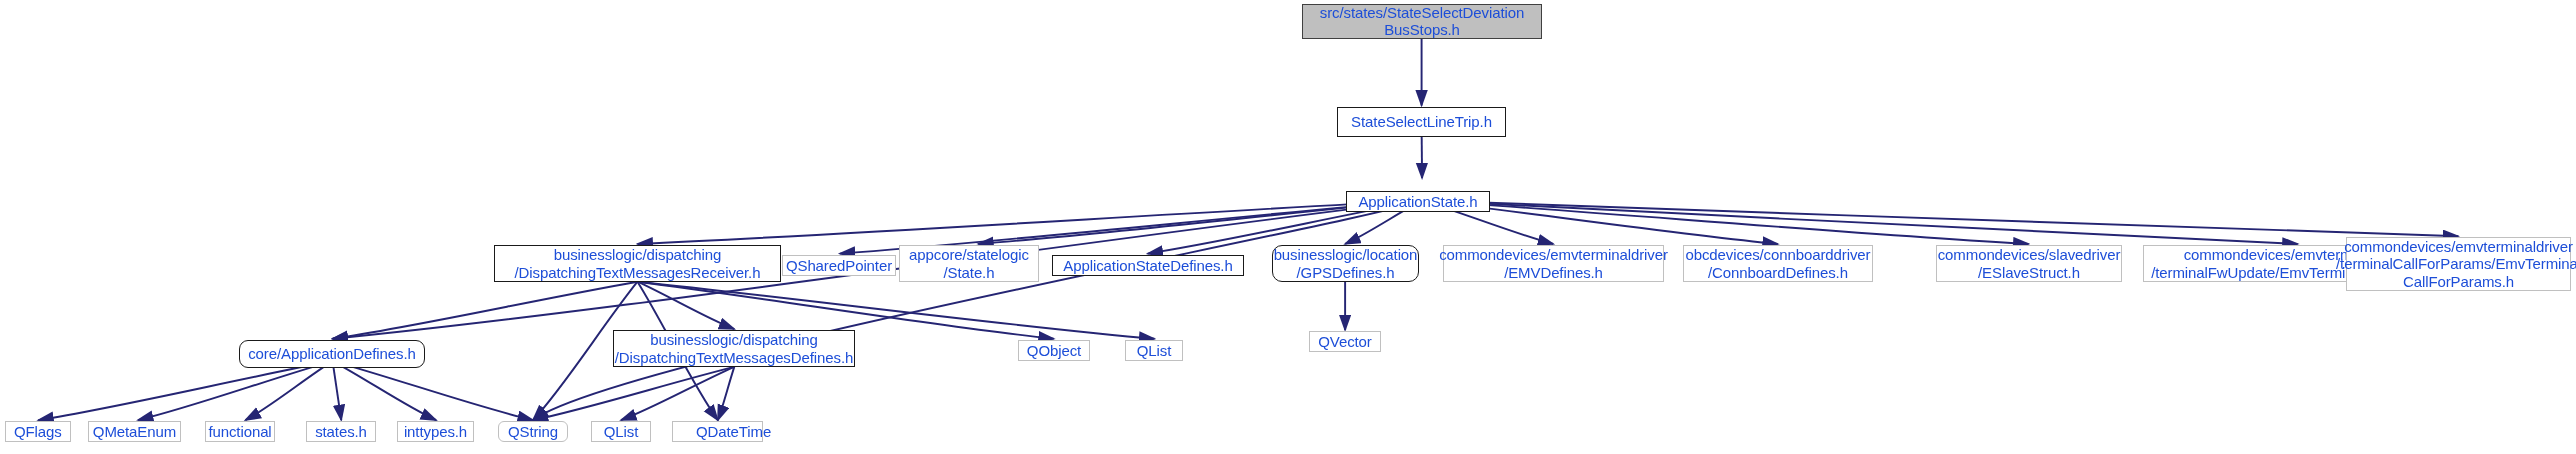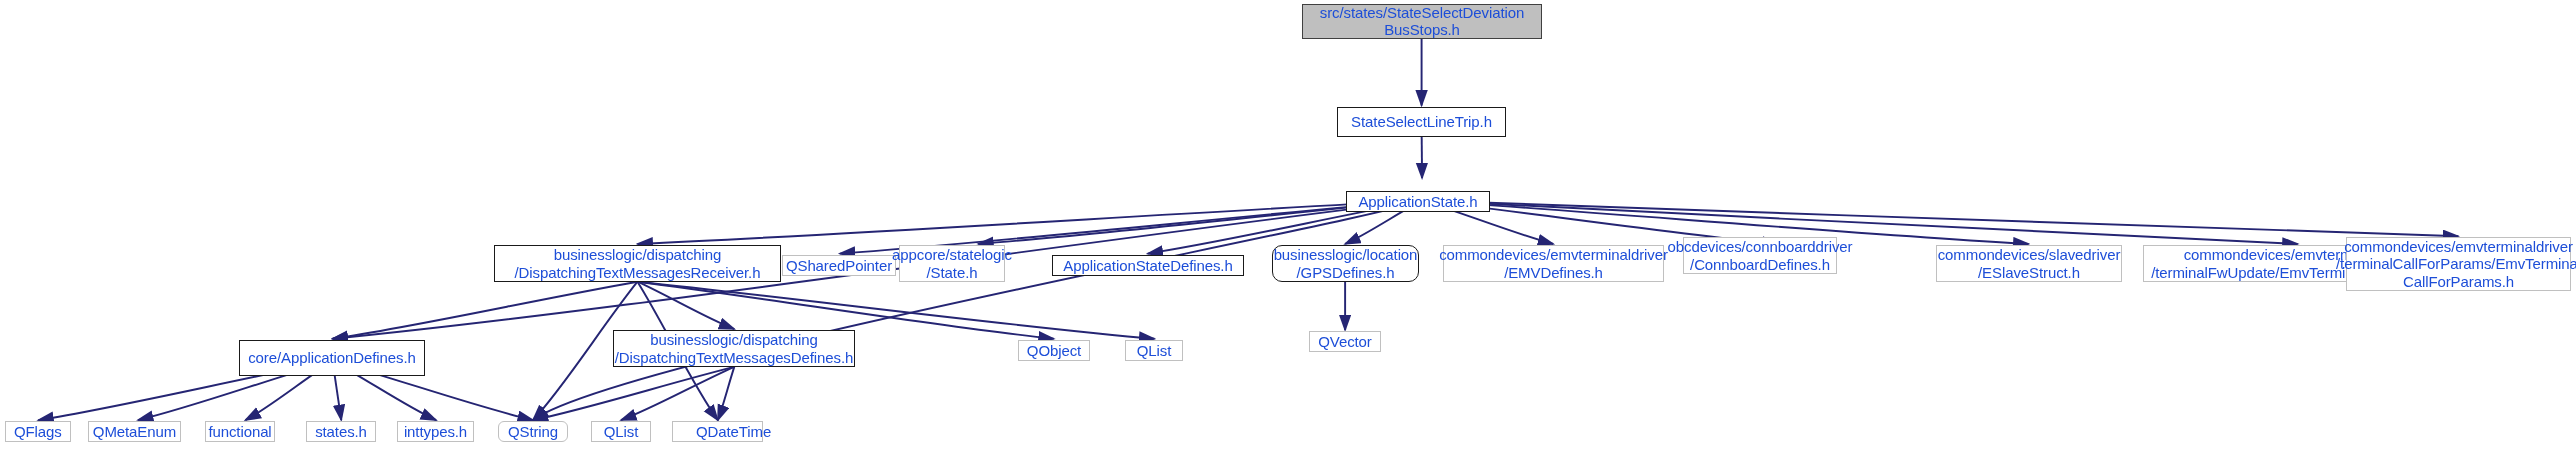--- a/index.html
+++ b/index.html
@@ -91,37 +91,37 @@
       </g>
   </svg>
   <div id="node-layer">
       <div class="node root" style="left: 1302px; top: 3.9px; width: 240px; height: 35px;">src/states/StateSelectDeviation
 BusStops.h</div>
       <div class="node strong" style="left: 1337px; top: 107px; width: 169px; height: 30px;">StateSelectLineTrip.h</div>
       <div class="node strong" style="left: 1346px; top: 179px; width: 144px; height: 21px; margin-top: 12px;">ApplicationState.h</div>
       <div class="node strong" style="left: 494px; top: 245px; width: 287px; height: 37px;">businesslogic/dispatching
 /DispatchingTextMessagesReceiver.h</div>
       <div class="node" style="left: 782px; top: 255px; width: 114px; height: 21px;">QSharedPointer</div>
-      <div class="node" style="left: 899px; top: 245px; width: 106px; height: 37px;">appcore/statelogic
+      <div class="node" style="left: 899px; top: 245px; width: 140px; height: 37px;">appcore/statelogic
 /State.h</div>
       <div class="node strong" style="left: 1052px; top: 255px; width: 192px; height: 21px; text-align: right;">ApplicationStateDefines.h</div>
       <div class="node strong" style="left: 1272px; top: 245px; width: 147px; height: 37px; border-radius: 10px;">businesslogic/location
 /GPSDefines.h</div>
       <div class="node" style="left: 1443px; top: 245px; width: 221px; height: 37px;">commondevices/emvterminaldriver
 /EMVDefines.h</div>
-      <div class="node" style="left: 1683px; top: 237px; width: 154px; height: 37px;">obcdevices/connboarddriver
+      <div class="node" style="left: 1683px; top: 245px; width: 190px; height: 37px;">obcdevices/connboarddriver
 /ConnboardDefines.h</div>
       <div class="node" style="left: 1936px; top: 245px; width: 186px; height: 37px;">commondevices/slavedriver
 /ESlaveStruct.h</div>
       <div class="node" style="left: 2143px; top: 245px; width: 310px; height: 37px;">commondevices/emvterminaldriver
 /terminalFwUpdate/EmvTerminalFwUpdate.h</div>
       <div class="node" style="left: 2346px; top: 237px; width: 225px; height: 54px;">commondevices/emvterminaldriver
 /terminalCallForParams/EmvTerminal
 CallForParams.h</div>
-      <div class="node strong" style="left: 239px; top: 340px; width: 186px; height: 36px;">core/ApplicationDefines.h</div>
+      <div class="node strong" style="left: 239px; top: 340px; width: 186px; height: 28px; border-radius: 9px;">core/ApplicationDefines.h</div>
       <div class="node strong" style="left: 613px; top: 330px; width: 242px; height: 37px;">businesslogic/dispatching
 /DispatchingTextMessagesDefines.h</div>
       <div class="node" style="left: 1018px; top: 340px; width: 72px; height: 21px;">QObject</div>
       <div class="node" style="left: 1125px; top: 340px; width: 58px; height: 21px;">QList</div>
       <div class="node" style="left: 1309px; top: 331px; width: 72px; height: 21px;">QVector</div>
       <div class="node" style="left: 4.8px; top: 421px; width: 66px; height: 21px;">QFlags</div>
       <div class="node" style="left: 88px; top: 421px; width: 93px; height: 21px;">QMetaEnum</div>
       <div class="node" style="left: 205px; top: 421px; width: 70px; height: 21px;">functional</div>
       <div class="node" style="left: 306px; top: 421px; width: 70px; height: 21px;">states.h</div>
       <div class="node" style="left: 397px; top: 421px; width: 77px; height: 21px;">inttypes.h</div>

